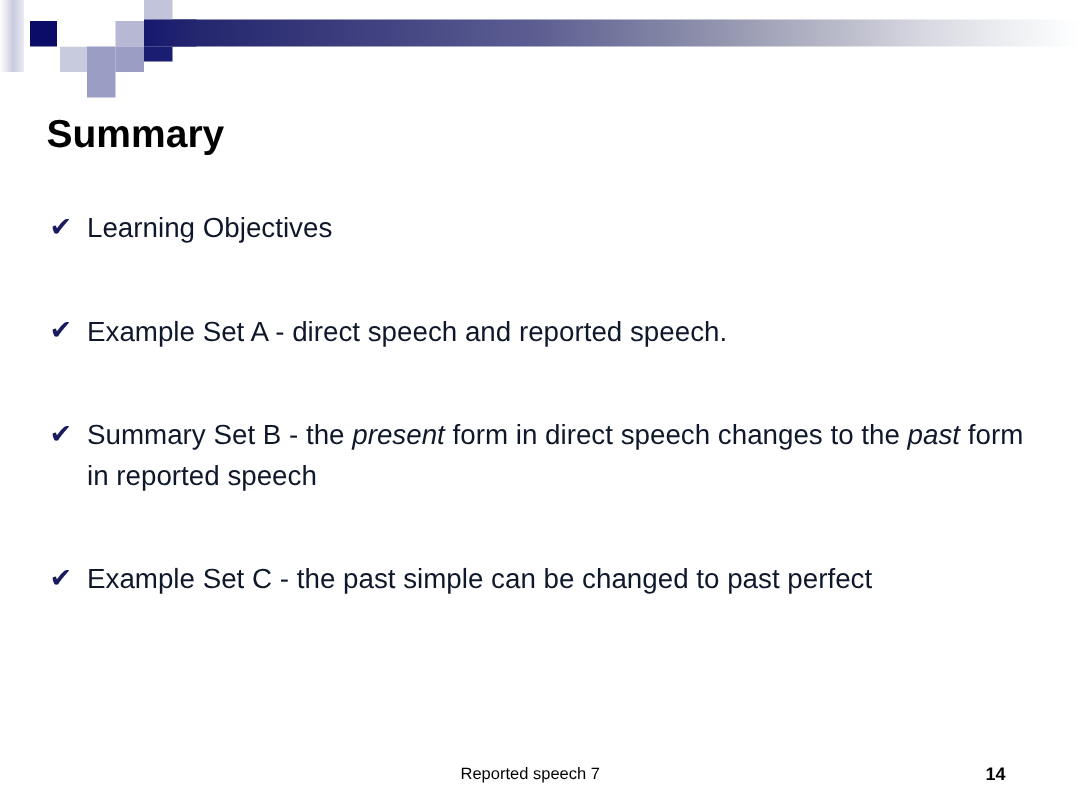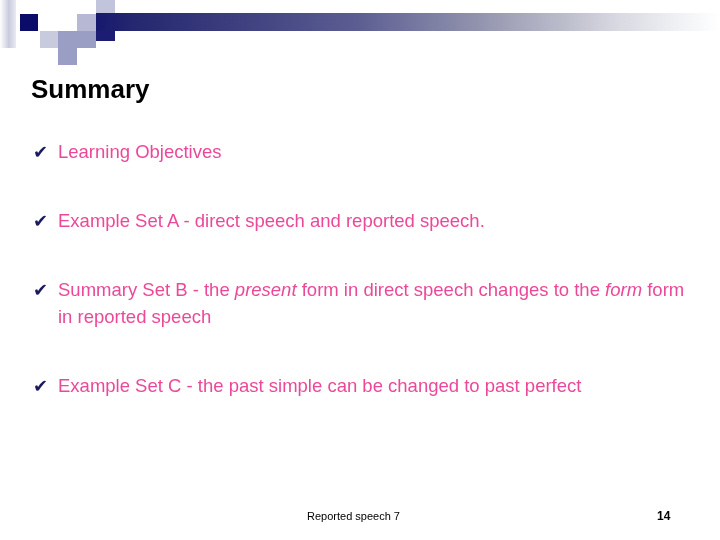--- a/index.html
+++ b/index.html
@@ -97,21 +97,21 @@
     width: 25px;
     color: #1a1a5e;
     font-size: 18px;
     line-height: 27px;
     font-family: "DejaVu Sans", sans-serif;
   }
   .bullet-text {
     flex: 1 1 auto;
     font-size: 18.5px;
     line-height: 27px;
-    color: #ec4899;
+    color: #0f172a;
   }
   .bullet-text i { font-style: italic; }
 
   .b1 { margin-bottom: 42px; }
   .b2 { margin-bottom: 42px; }
   .b3 { margin-bottom: 42px; }
 
   
   .footer-text {
     position: absolute;
@@ -161,21 +161,21 @@
       <span class="bullet-text"><span>Learning Objectives</span></span>
     </div>
 
     <div class="bullet b2">
       <span class="bullet-mark">✔</span>
       <span class="bullet-text"><span>Example Set A - direct speech and reported speech.</span></span>
     </div>
 
     <div class="bullet b3">
       <span class="bullet-mark">✔</span>
-      <span class="bullet-text"><span>Summary Set B - the </span><i>present</i><span> form in direct speech changes to the </span><i>form</i><span> form in reported speech</span></span>
+      <span class="bullet-text"><span>Summary Set B - the </span><i>present</i><span> form in direct speech changes to the </span><i>past</i><span> form in reported speech</span></span>
     </div>
 
     <div class="bullet">
       <span class="bullet-mark">✔</span>
       <span class="bullet-text"><span>Example Set C - the past simple can be changed to past perfect</span></span>
     </div>
 
   </div>
 
   <div class="footer-text">Reported speech 7</div>

